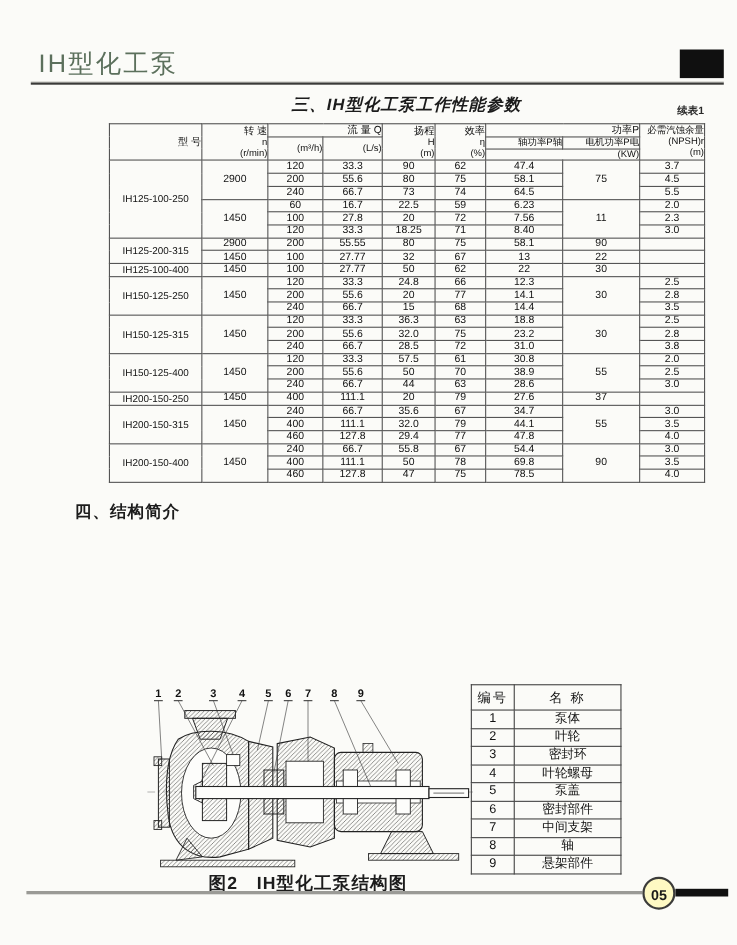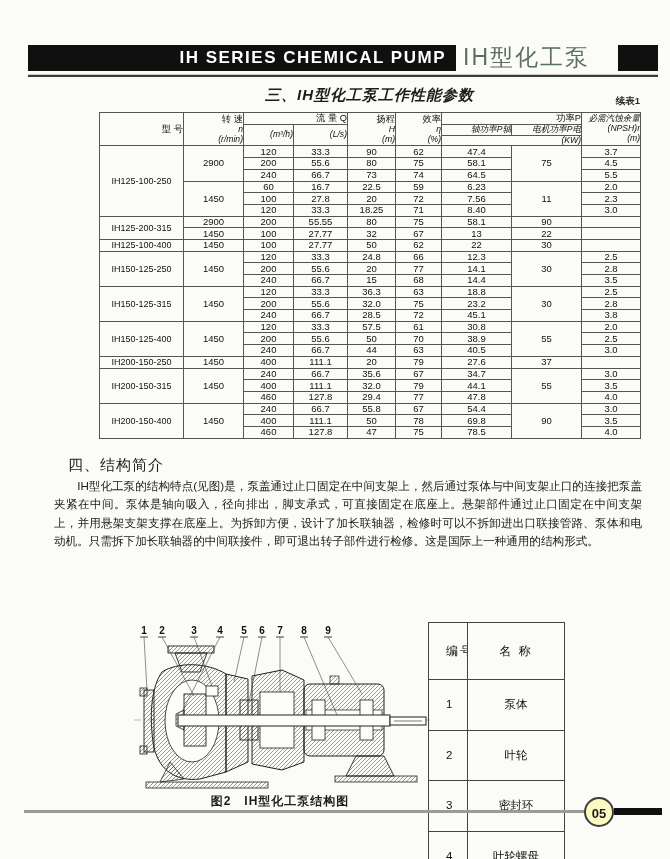--- a/index.html
+++ b/index.html
@@ -22,53 +22,52 @@
   .tbl-title-row{position:absolute;top:86px;left:99px;width:541px;height:20px;}
   .tbl-title{display:block;text-align:center;font-weight:bold;font-size:15px;letter-spacing:1px;font-style:italic;}
   .tbl-cont{position:absolute;right:0;bottom:-2px;font-size:9.5px;font-weight:bold;color:#2a2a2a;text-align:right;}
   
   table.perf{position:absolute;top:112px;left:99px;width:541px;border-collapse:collapse;
     table-layout:fixed;font-size:9.5px;color:#111;}
   table.perf th,table.perf td{border:1px solid #555;padding:0;text-align:center;vertical-align:middle;
     font-weight:normal;overflow:hidden;white-space:nowrap;}
   table.perf{border:1.5px solid #141414;}
   table.perf thead th{line-height:1.15;font-size:9.3px;text-align:right;}
-  table.perf thead .sub{font-size:8.6px;font-style:italic;}
+  table.perf thead .sub{font-size:8.6px;}
   table.perf tbody td{height:10.7px;line-height:10px;}
   table.perf tbody tr.group-start td{border-top:1.4px solid #222;}
   table.perf .c-model{font-size:9px;letter-spacing:0;}
   .hdr-line{display:block;line-height:1.15;}
   
-  .sec-heading{position:absolute;top:456px;left:68px;font-size:15px;font-weight:normal;letter-spacing:1px;}
+  .sec-heading{position:absolute;top:456px;left:68px;font-size:15px;font-weight:bold;letter-spacing:1px;}
   .sec-body{position:absolute;top:477px;left:54px;width:588px;font-size:11.6px;line-height:18.3px;
     text-align:justify;color:#1a1a1a;}
   .sec-body p{margin:0;text-indent:2em;}
   
   .pump-figure{position:absolute;top:624px;left:132px;width:300px;height:168px;}
   .fig-caption{position:absolute;top:793px;left:150px;width:260px;text-align:center;
-    font-size:12px;font-weight:bold;letter-spacing:1px;}
+    font-size:16px;font-weight:bold;letter-spacing:1px;}
   
   table.parts{position:absolute;top:622px;left:428px;width:136px;border-collapse:collapse;
     table-layout:fixed;font-size:11.5px;color:#111;border:1.5px solid #141414;}
-  table.parts th,table.parts td{border:1px solid #444;text-align:center;padding:17px;
+  table.parts th,table.parts td{border:1px solid #444;text-align:center;padding:0;
     height:15.5px;line-height:15px;font-weight:normal;white-space:nowrap;overflow:hidden;}
   table.parts thead th{height:22px;line-height:22px;font-size:12px;letter-spacing:2px;}
   
   .footer-line-left{position:absolute;top:810px;left:24px;width:560px;height:3px;background:#9a9a96;}
   .page-circle{position:absolute;top:797px;left:584px;width:30px;height:30px;border-radius:50%;
     border:2px solid #3c3c3a;background:#fef9c3;text-align:center;line-height:30px;
     font-weight:bold;font-size:13px;color:#1a1a1a;box-sizing:border-box;z-index:2;}
   .footer-bar-right{position:absolute;top:808px;left:614px;width:48px;height:7px;background:#101010;}
   svg text{font-family:"Liberation Sans","DejaVu Sans",sans-serif;}
 </style>
 </head>
 <body>
 
 <div class="banner">
-  <div class="banner-black">IH SERIES CHEMICAL PUMP</div>
   <div class="banner-green">IH型化工泵</div>
   <div class="banner-endcap"></div>
 </div>
 <div class="banner-rule"></div>
 
 <div class="tbl-title-row">
   <span class="tbl-title">三、IH型化工泵工作性能参数</span>
   <span class="tbl-cont">续表1</span>
 </div>
 
@@ -250,21 +249,21 @@
         <td>32.0</td>
         <td>75</td>
         <td>23.2</td>
         <td>2.8</td>
       </tr>
       <tr>
         <td>240</td>
         <td>66.7</td>
         <td>28.5</td>
         <td>72</td>
-        <td>45.1</td>
+        <td>31.0</td>
         <td>3.8</td>
       </tr>
       <tr class="group-start">
         <td rowspan="3" class="c-model">IH150-125-400</td>
         <td rowspan="3">1450</td>
         <td>120</td>
         <td>33.3</td>
         <td>57.5</td>
         <td>61</td>
         <td>30.8</td>
@@ -277,21 +276,21 @@
         <td>50</td>
         <td>70</td>
         <td>38.9</td>
         <td>2.5</td>
       </tr>
       <tr>
         <td>240</td>
         <td>66.7</td>
         <td>44</td>
         <td>63</td>
-        <td>40.5</td>
+        <td>28.6</td>
         <td>3.0</td>
       </tr>
       <tr class="group-start">
         <td class="c-model">IH200-150-250</td>
         <td>1450</td>
         <td>400</td>
         <td>111.1</td>
         <td>20</td>
         <td>79</td>
         <td>27.6</td>
@@ -350,21 +349,20 @@
         <td>47</td>
         <td>75</td>
         <td>78.5</td>
         <td>4.0</td>
       </tr>
     </tbody>
 </table>
 
 <div class="sec-heading">四、结构简介</div>
 <div class="sec-body">
-  <p>IH型化工泵的结构特点(见图)是，泵盖通过止口固定在中间支架上，然后通过泵体与中间支架止口的连接把泵盖夹紧在中间。泵体是轴向吸入，径向排出，脚支承式，可直接固定在底座上。悬架部件通过止口固定在中间支架上，并用悬架支架支撑在底座上。为拆卸方便，设计了加长联轴器，检修时可以不拆卸进出口联接管路、泵体和电动机。只需拆下加长联轴器的中间联接件，即可退出转子部件进行检修。这是国际上一种通用的结构形式。</p>
 </div>
 
 <svg class="pump-figure" viewBox="0 0 300 168" xmlns="http://www.w3.org/2000/svg">
   <defs>
     <pattern id="hatch" patternUnits="userSpaceOnUse" width="4" height="4">
       <path d="M0,4 L4,0" stroke="#4a4a48" stroke-width="0.55"></path>
     </pattern>
   </defs>
 
   <line x1="2" y1="96" x2="298" y2="96" stroke="#777" stroke-width="0.5" stroke-dasharray="7 3 1.5 3"></line>

